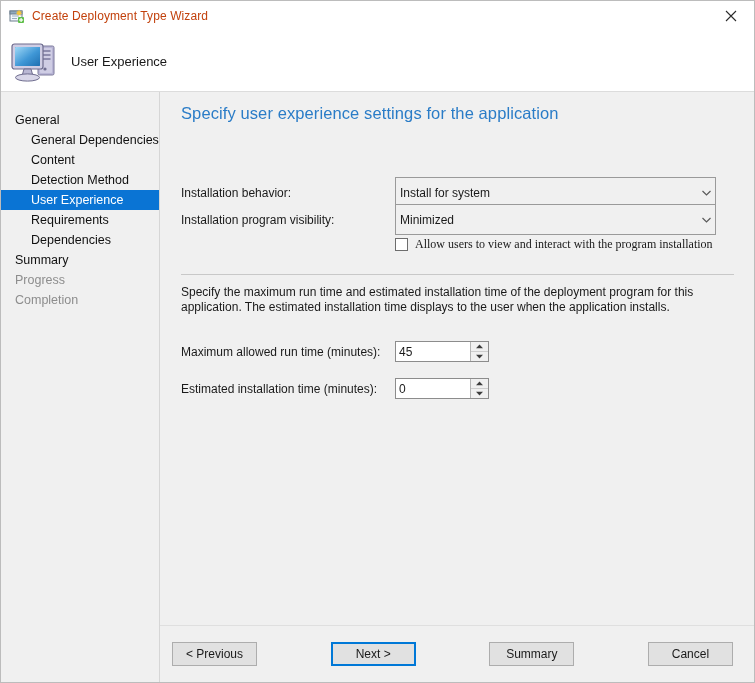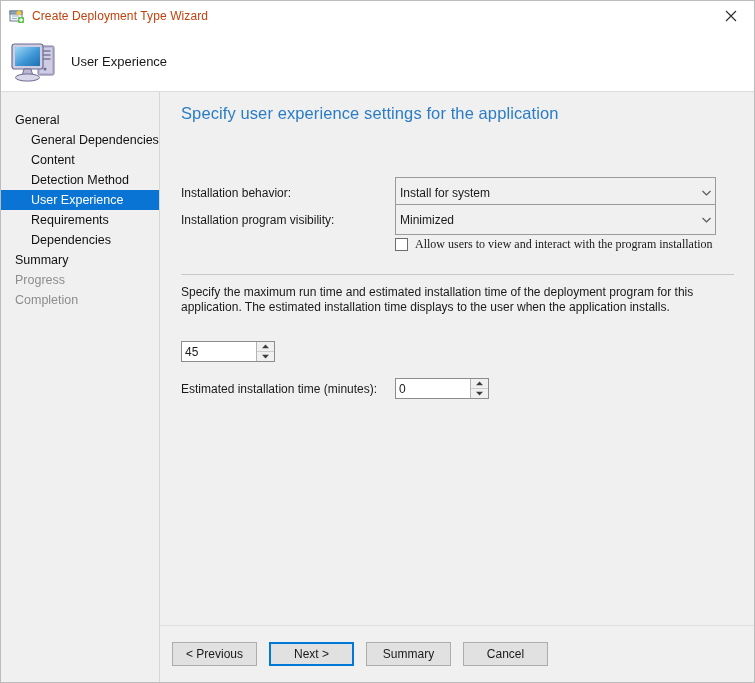--- a/index.html
+++ b/index.html
@@ -275,21 +275,21 @@
   #footer-divider {
     height: 1px;
     background: #dfdfdf;
     width: 100%;
   }
   #footer {
     height: 56px;
     min-height: 56px;
     display: flex;
     align-items: center;
-    justify-content: flex-start;
+    justify-content: space-between;
     padding-right: 21px;
     background: #f0f0f0;
   }
   .wizard-button {
     min-width: 85px;
     height: 24px;
     box-sizing: border-box;
     border: 1px solid #adadad;
     background: #e1e1e1;
     font-family: "Liberation Sans", sans-serif;
@@ -418,20 +418,21 @@
 
         </div>
 
         <div id="section-divider"></div>
 
         <div id="section-desc">Specify the maximum run time and estimated installation time of the deployment program for this application. The estimated installation time displays to the user when the application installs.</div>
 
         <div class="spin-grid">
 
           <div class="spin-row">
+            <div class="spin-label">Maximum allowed run time (minutes):</div>
             <div class="spinner">
               <div class="spin-value">45</div>
               <div class="spin-buttons">
                 <div class="spin-up">
                   <svg width="9" height="5" viewBox="0 0 9 5">
                       <path d="M4.5 0.6 L8 4.2 L1 4.2 Z" fill="#3c3c3c"></path>
                     </svg>
                 </div>
                 <div class="spin-down">
                   <svg width="9" height="5" viewBox="0 0 9 5">

